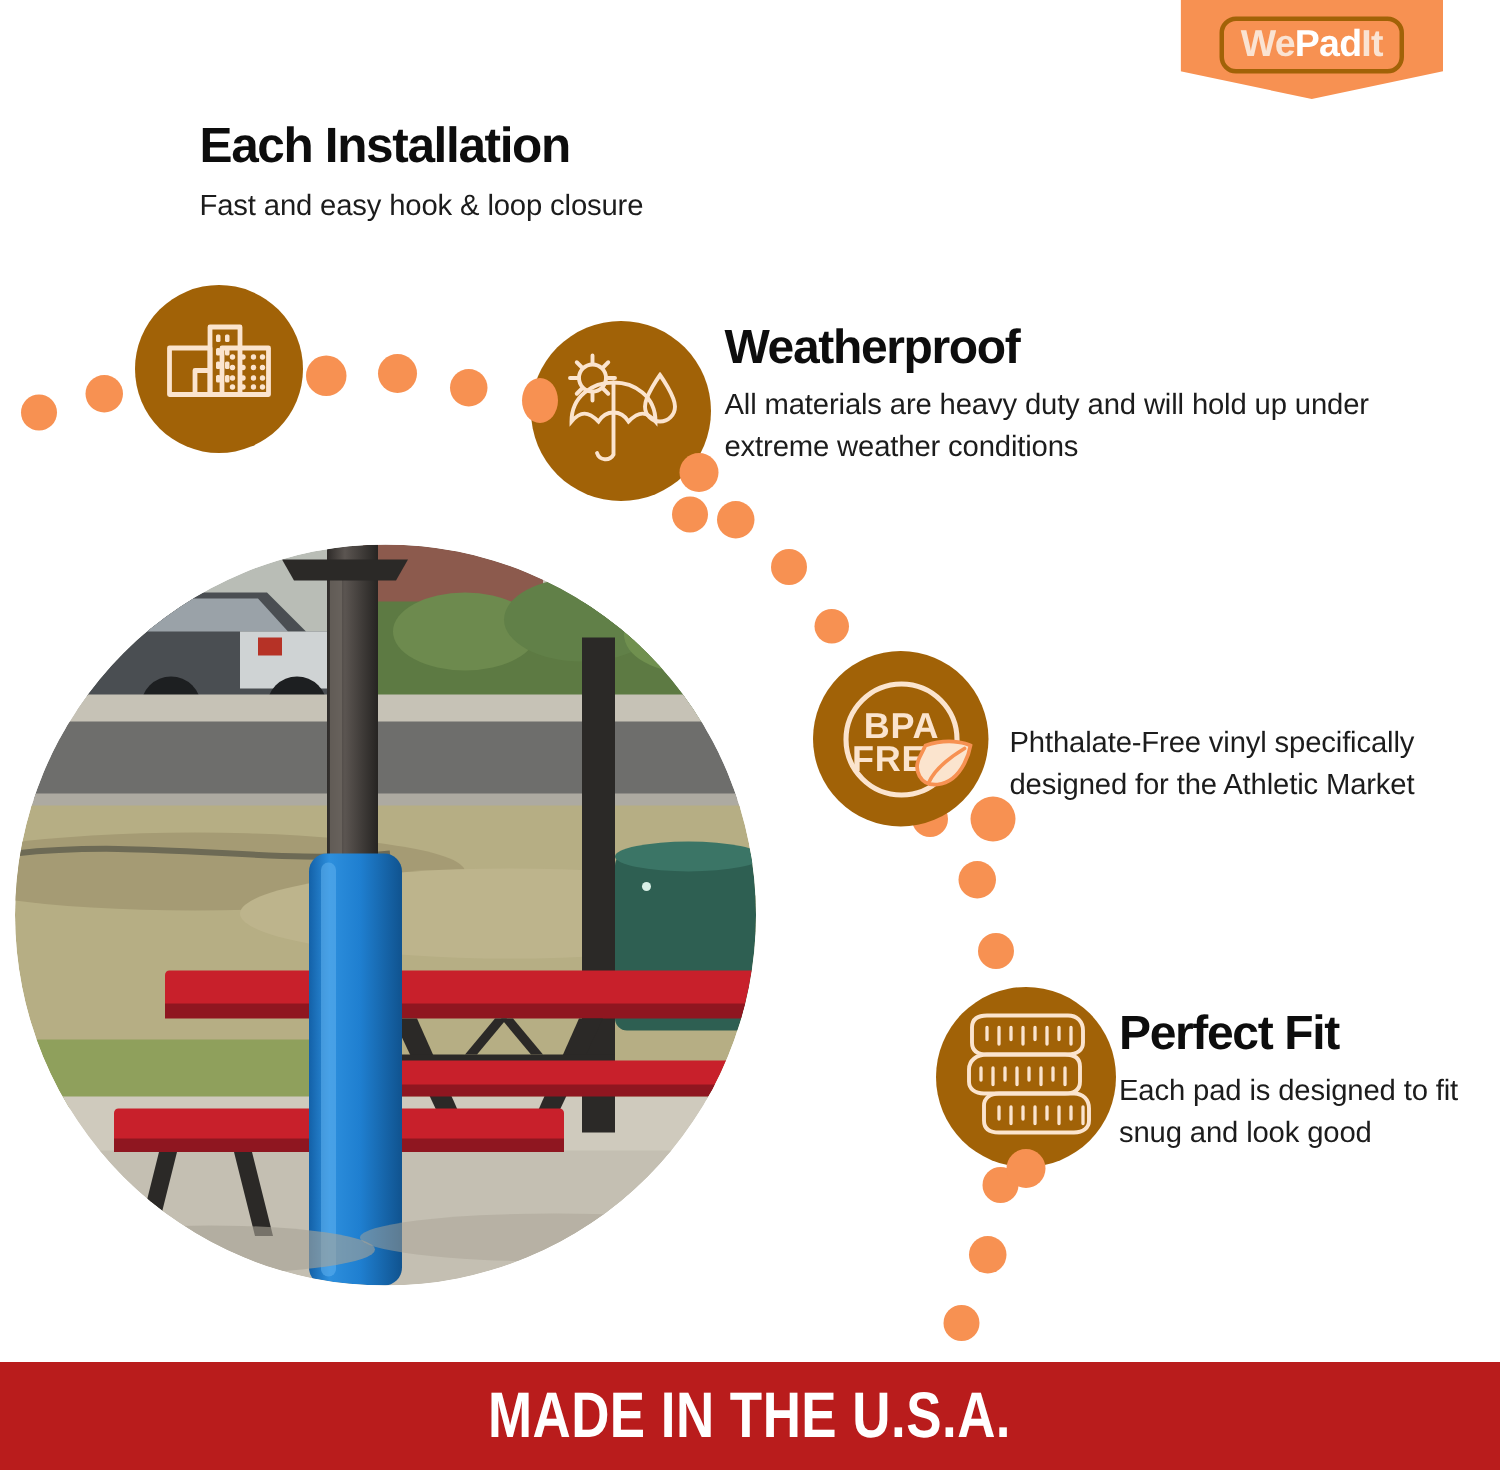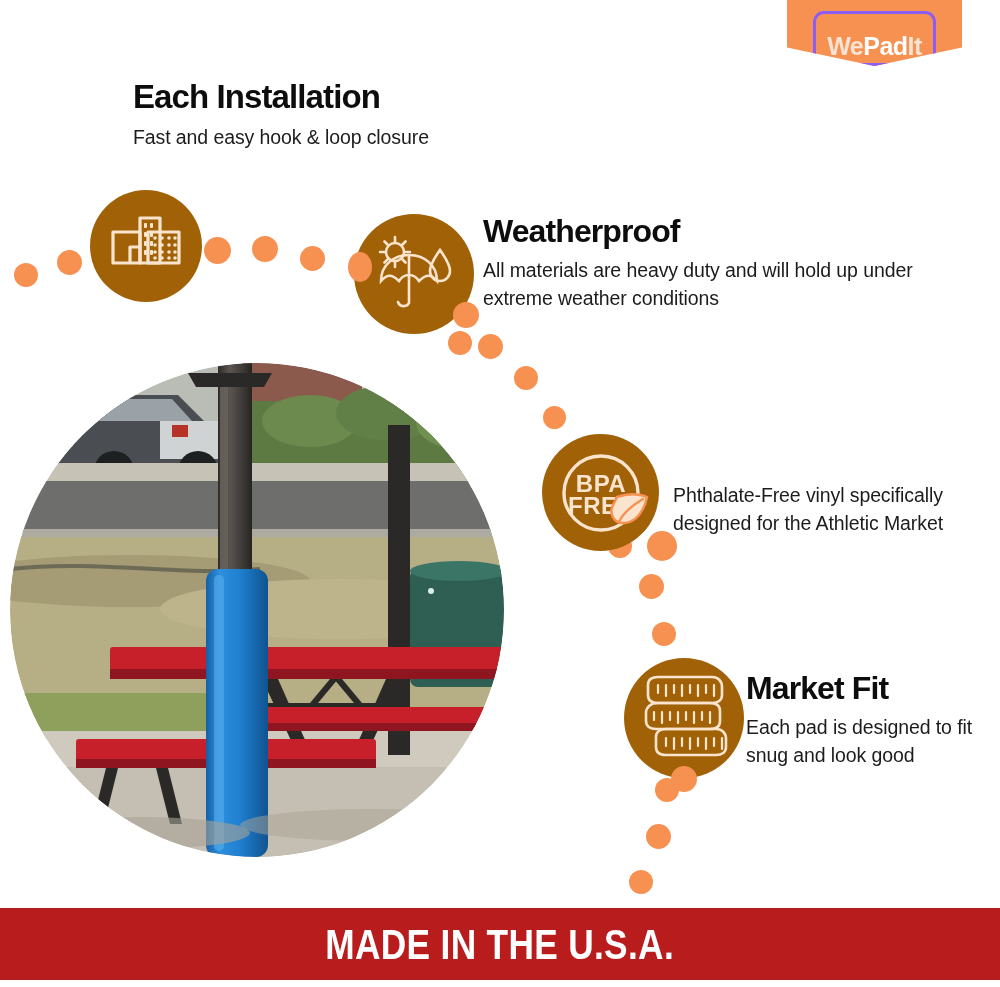--- a/index.html
+++ b/index.html
@@ -27,23 +27,23 @@
     width: 175px;
     height: 66px;
     background: #F79152;
     clip-path: polygon(0 0, 100% 0, 100% 72%, 50% 100%, 0 72%);
     display: flex;
     align-items: flex-start;
     justify-content: center;
   }
   .logo-box {
     margin-top: 11px;
-    border: 3px solid #8b5cf6;
+    border: 3px solid #a16207;
     border-radius: 11px;
-    padding: 20px 11px 4px 11px;
+    padding: 3px 11px 4px 11px;
     line-height: 1;
     white-space: nowrap;
   }
   .logo-txt {
     font-size: 25px;
     letter-spacing: -0.5px;
     color: #FCEFE4;
     font-weight: 700;
   }
   .logo-txt .lg-we { font-weight: 600; color: #FAE3D2; }
@@ -267,21 +267,21 @@
         <path d="M28 65 v8 M36 65 v11 M44 65 v8 M52 65 v11 M60 65 v8 M68 65 v11 M76 65 v8 M84 65 v11"></path>
       </g>
     </svg>
   </div>
 
   <div class="feat-title" id="wp-title">Weatherproof</div>
   <div class="feat-body" id="wp-body">All materials are heavy duty and will hold up under extreme weather conditions</div>
 
   <div class="feat-body" id="ph-body">Phthalate-Free vinyl specifically designed for the Athletic Market</div>
 
-  <div class="feat-title" id="pf-title">Market Fit</div>
+  <div class="feat-title" id="pf-title">Perfect Fit</div>
   <div class="feat-body" id="pf-body">Each pad is designed to fit snug and look good</div>
 
   <div id="photo">
     <svg width="494" height="494" viewBox="0 0 494 494" aria-hidden="true">
       <defs>
         <clipPath id="pclip">
             <circle cx="247" cy="247" r="247"></circle>
           </clipPath>
         <linearGradient id="padGrad" x1="0" y1="0" x2="1" y2="0">
           <stop offset="0%" stop-color="#1361A8"></stop>

